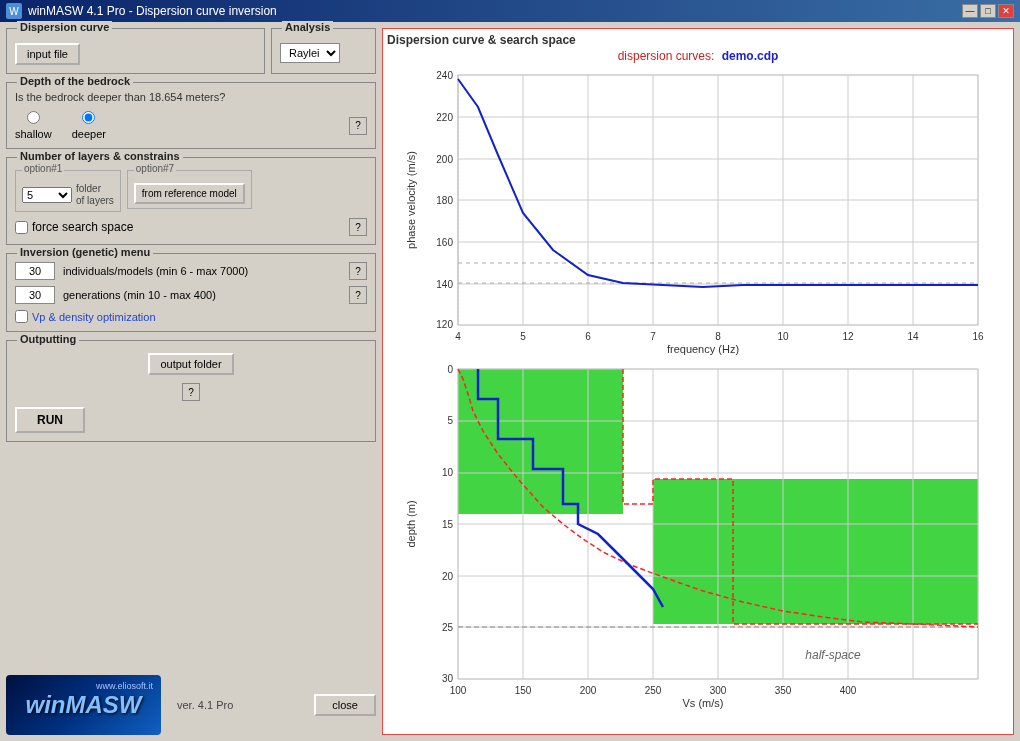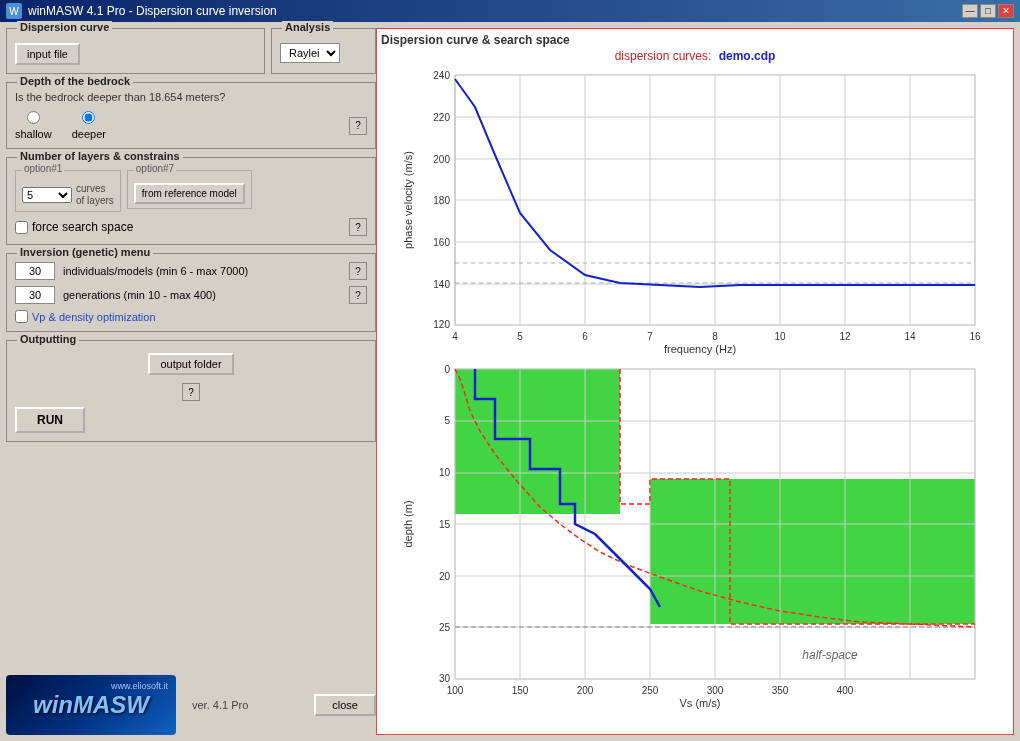--- a/index.html
+++ b/index.html
@@ -51,20 +51,21 @@
       align-items: center;
       justify-content: center;
       color: black;
     }
     .title-btn.close-btn { background: #e04040; color: white; }
     .main-content {
       display: flex;
       height: 719px;
       background: #d4d0c8;
       padding: 6px;
+      gap: 6px;
     }
     .left-panel {
       width: 370px;
       display: flex;
       flex-direction: column;
       gap: 8px;
     }
     .right-panel {
       flex: 1;
       background: white;
@@ -171,21 +172,21 @@
       gap: 4px;
       margin-top: 2px;
     }
     .outputting-row {
       display: flex;
       align-items: center;
       gap: 8px;
       margin-bottom: 6px;
     }
     .logo-area {
-      width: 170px;
+      width: 155px;
       height: 60px;
       background: linear-gradient(135deg, #001040, #003080, #1060c0);
       border-radius: 4px;
       display: flex;
       flex-direction: column;
       align-items: center;
       justify-content: center;
       color: white;
       font-size: 9px;
       overflow: hidden;
@@ -275,21 +276,21 @@
     <div class="group-box">
       <span class="group-box-title">Number of layers &amp; constrains</span>
       <div class="layers-row">
         <div class="option-box">
           <span class="option-label">option#1</span>
           <div style="display:flex; align-items:center; gap:4px; margin-top:8px;">
             <select style="width:50px; font-size:11px;">
               <option>5</option><option>3</option><option>4</option><option>6</option><option>7</option><option>8</option>
             </select>
             <div style="font-size:10px; color:#444; line-height:1.2;">
-              <div>curves</div>
+              <div>folder</div>
                 <div>of layers</div>
             </div>
           </div>
         </div>
         <div class="option-box">
           <span class="option-label">option#7</span>
           <div style="margin-top:8px;">
             <button class="btn" style="font-size:10px; padding:3px 6px;">from reference model</button>
           </div>
         </div>

